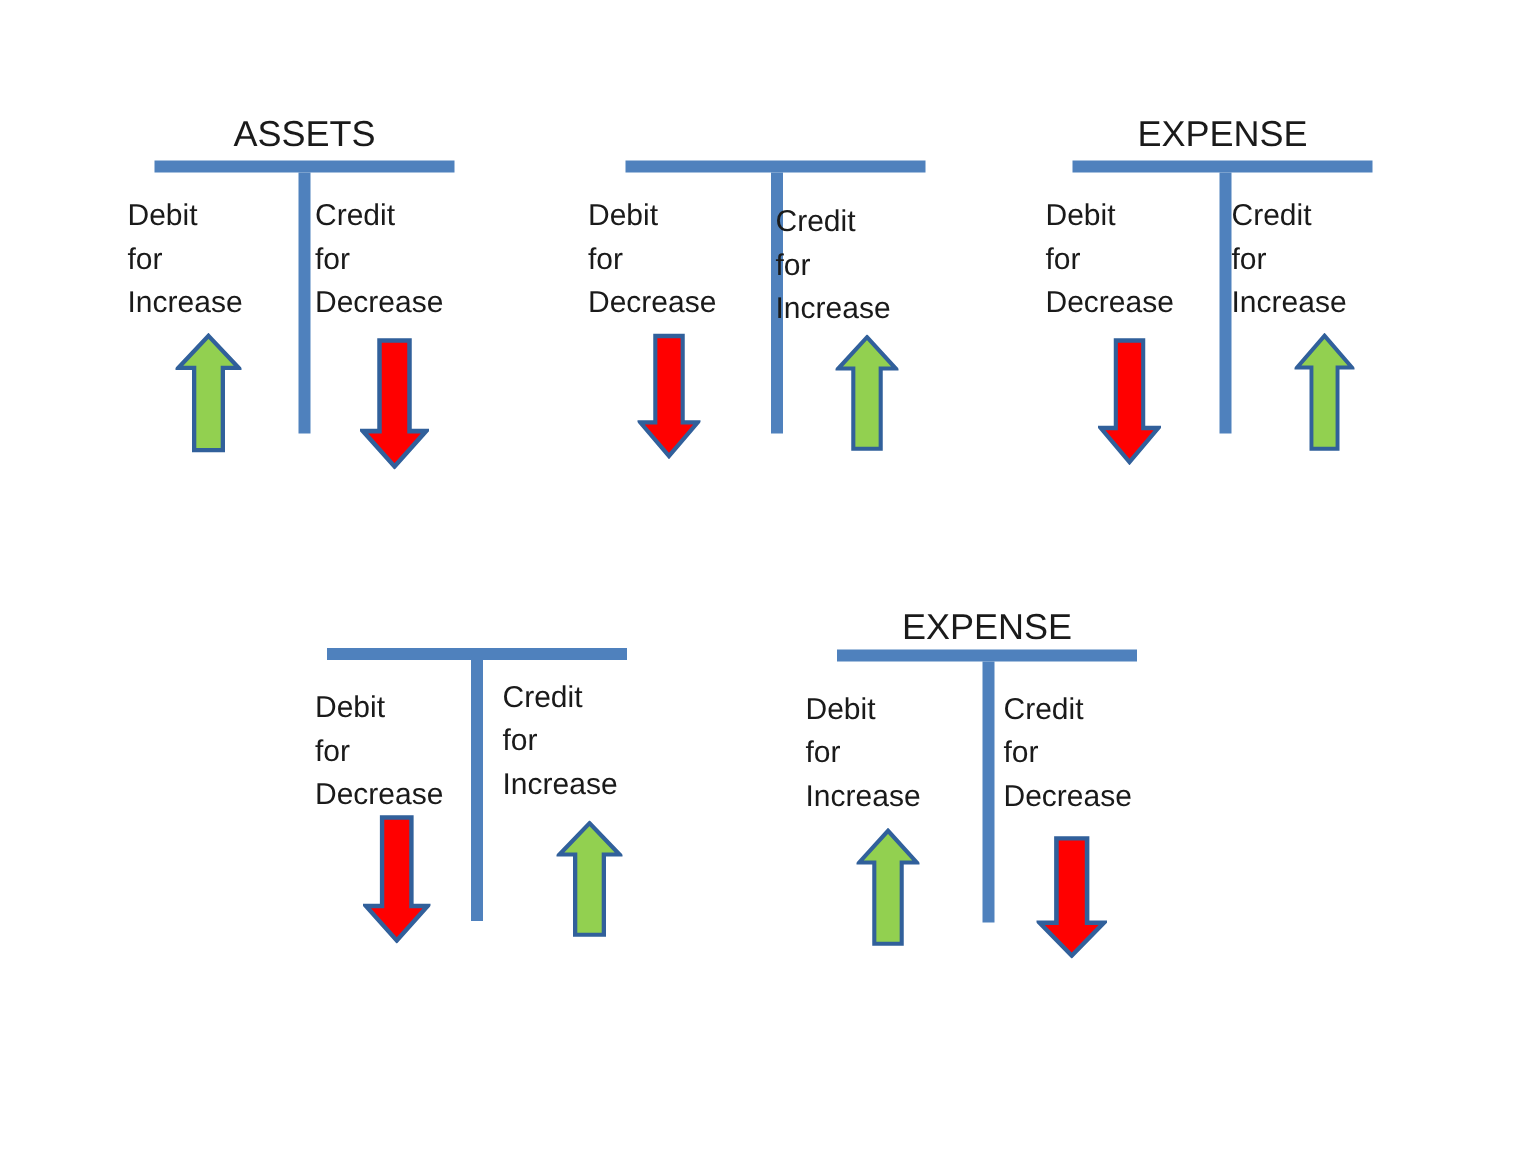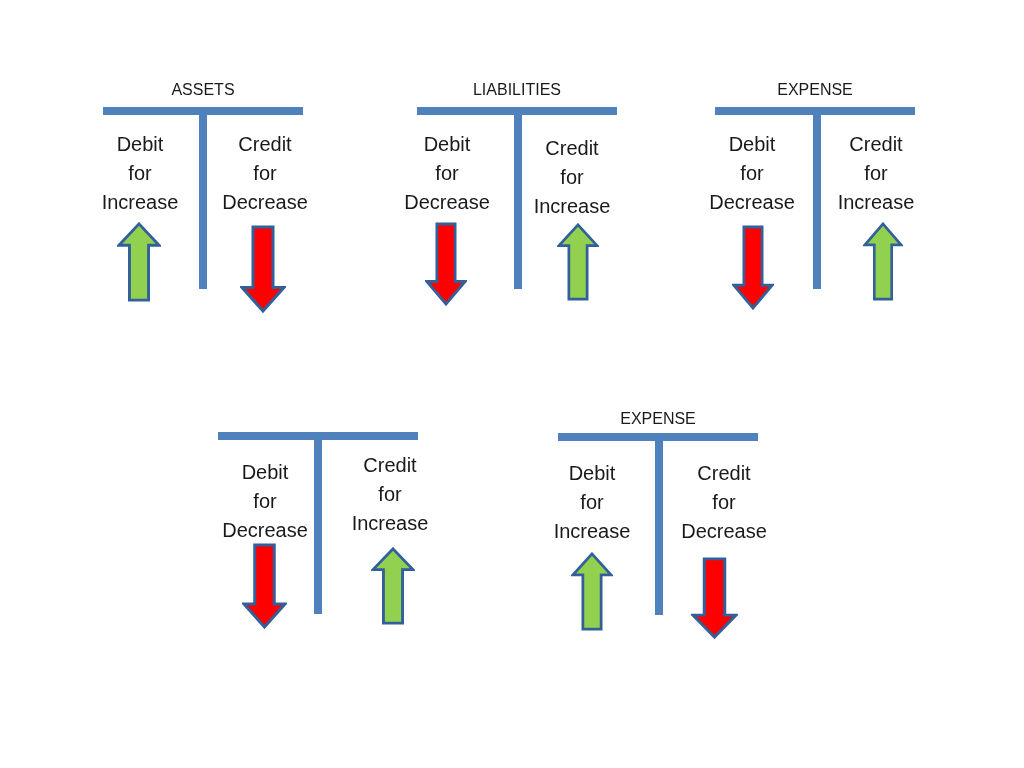--- a/index.html
+++ b/index.html
@@ -14,27 +14,27 @@
   body{
     position:relative;
     background:#ffffff;
     font-family:"Liberation Sans", sans-serif;
     color:var(--text);
     overflow:hidden;
   }
   .tacct{position:absolute;width:200px;height:260px;}
   .t-title{
     position:absolute;top:0;left:0;width:100%;
-    text-align:center;font-size:16px;line-height:24px;
+    text-align:center;font-size:24px;line-height:24px;
     color:var(--text);white-space:nowrap;
   }
   .hbar{position:absolute;left:0;width:200px;height:8px;background:var(--t-bar-blue);}
   .stem{position:absolute;width:8px;background:var(--t-bar-blue);}
   .col{
-    position:absolute;width:110px;text-align:center;
+    position:absolute;width:110px;text-align:left;
     font-size:20px;line-height:29px;white-space:nowrap;
   }
   .arrow{position:absolute;display:block;}
   .arrow.up   polygon{fill:var(--arrow-green);stroke:var(--arrow-outline);stroke-width:3;stroke-linejoin:miter;}
   .arrow.down polygon{fill:var(--arrow-red);stroke:var(--arrow-outline);stroke-width:3;stroke-linejoin:miter;}
 
   
   .acct-assets{left:103px;top:78px;}
   .acct-assets .hbar{top:29px;}
   .acct-assets .stem{left:96px;top:37px;height:174px;}
@@ -98,21 +98,20 @@
   </div>
   <svg class="arrow arrow-left up" viewBox="0 0 46 86" preserveAspectRatio="none">
       <polygon points="23,2 44,25 33,25 33,84 13,84 13,25 2,25"></polygon>
     </svg>
   <svg class="arrow arrow-right down" viewBox="0 0 46 86" preserveAspectRatio="none">
       <polygon points="23,84 44,61 33,61 33,2 13,2 13,61 2,61"></polygon>
     </svg>
 </div>
 
 <div class="tacct acct-liabilities">
-  <div class="t-title">LIABILITIES</div>
   <div class="hbar"></div>
   <div class="stem"></div>
   <div class="col col-left">
     <div>Debit</div>
     <div>for</div>
     <div>Decrease</div>
   </div>
   <div class="col col-right">
     <div>Credit</div>
     <div>for</div>

